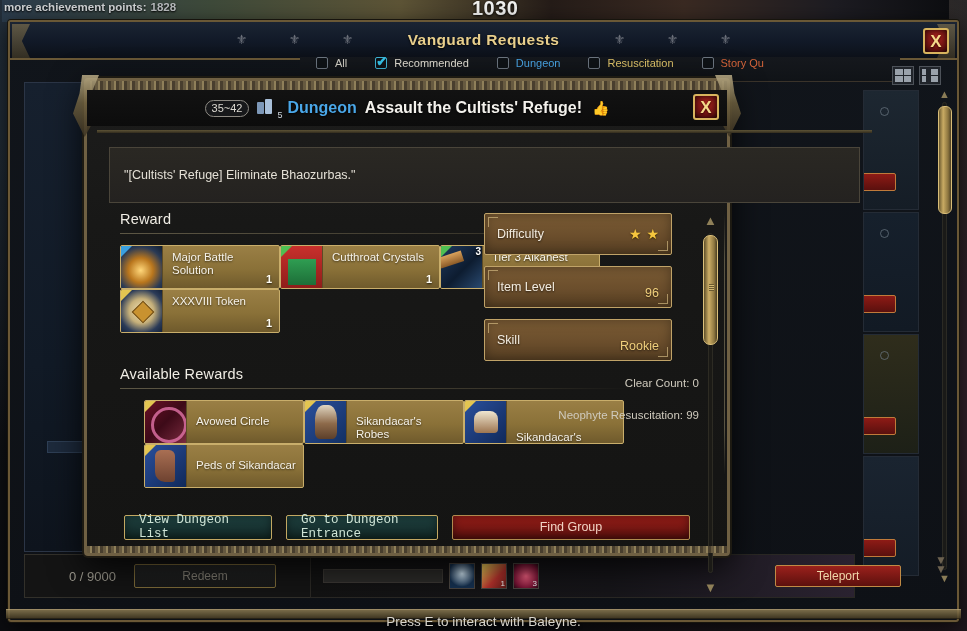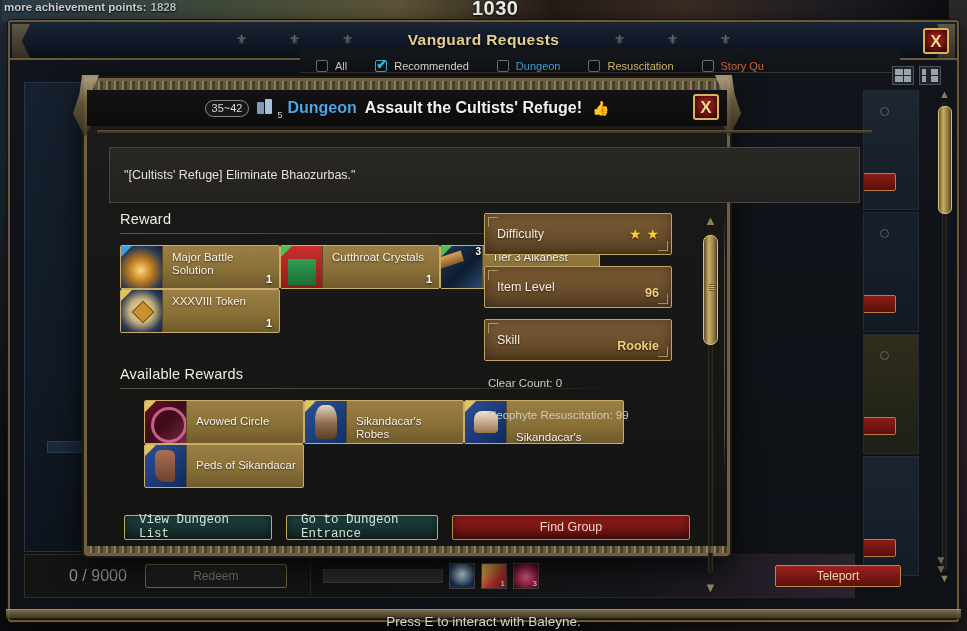--- a/index.html
+++ b/index.html
@@ -77,24 +77,24 @@
     border: 2px solid #d8b45e;
     display:flex; align-items:center; justify-content:center;
     color:#f6d98a; font-size:17px; font-weight:bold; line-height:1;
     text-shadow: 0 1px 2px #300; cursor:pointer;
     box-shadow: inset 0 0 6px rgba(0,0,0,.6);
   }
   .mw-close { right: 8px; top: 6px; }
 
   
   .filter-bar {
-    position:absolute; left: 290px; top: 26px; width: 600px; height: 25px;
+    position:absolute; left: 290px; top: 35px; width: 600px; height: 25px;
     background: linear-gradient(180deg,#15181d,#101317);
     border-bottom: 1px solid #3a332a;
-    display:flex; align-items:flex-end; padding-left: 16px; gap: 28px;
+    display:flex; align-items:flex-start; padding-left: 16px; gap: 28px;
     overflow:hidden;
   }
   .filt { display:flex; align-items:center; gap:7px; font-size:11px; cursor:pointer; }
   .cbox {
     width: 12px; height: 12px; border:1px solid #6d7681;
     background:#0e1216; border-radius:2px; position:relative;
   }
   .cbox.on { border-color:#3fb6d8; }
   .cbox.on::after {
     content:"✔"; position:absolute; left:0px; top:-4px;
@@ -163,21 +163,21 @@
   }
   .mw-ti i { background:#9aa2ab; display:block; }
   .mw-ti.list i:nth-child(odd){ width:4px; }
 
   
   .mw-bottom {
     position:absolute; left:14px; bottom:22px; width:380px; height:44px;
     background:#141414; border:1px solid #32302a;
     display:flex; align-items:center; gap:18px; padding-left:44px;
   }
-  .progress-txt { font-size:16px; color:#9d9a8f; }
+  .progress-txt { font-size:13px; color:#9d9a8f; }
   .redeem-btn {
     width:142px; height:24px; border:1px solid #7c6a38; border-radius:2px;
     background: linear-gradient(180deg,#232424,#171818);
     display:flex; align-items:center; justify-content:center;
     font-size:12px; color:#7e7a70; cursor:pointer;
   }
   .mw-center-bottom {
     position:absolute; left:300px; bottom:22px; width:545px; height:44px;
     background: linear-gradient(90deg,#121212 0%,#161519 55%,#2a2230 100%);
     border:1px solid #2a2824;
@@ -364,23 +364,23 @@
     padding:0 12px; cursor:pointer;
     box-shadow: inset 0 0 12px rgba(0,0,0,.35);
   }
   .stat-box::before, .stat-box::after {
     content:""; position:absolute; width:9px; height:9px;
     border-color:#d9bf85; border-style:solid; opacity:.65;
   }
   .stat-box::before { left:3px; top:3px; border-width:1px 0 0 1px; }
   .stat-box::after  { right:3px; bottom:3px; border-width:0 1px 1px 0; }
   .stat-label { font-size:12.5px; color:#f3ece0; text-shadow:0 1px 2px rgba(0,0,0,.6); }
-  .stat-value { font-size:12.5px; color:#f0cf7c; font-weight:bold; text-shadow:0 1px 2px rgba(0,0,0,.6);margin-top:12px; }
+  .stat-value { font-size:12.5px; color:#f0cf7c; font-weight:normal; text-shadow:0 1px 2px rgba(0,0,0,.6);margin-top:12px; }
   .stars { display:flex; gap:5px; font-size:14px; color:#f5c63e; text-shadow:0 1px 2px #3a2a00; }
-  .meta-line { font-size:11.5px; color:#cfcabd; margin-top:14px; line-height:1.55; padding-left:4px; }
+  .meta-line { font-size:11.5px; color:#cfcabd; margin-top:14px; line-height:1.55; padding-left:4px;text-align:right; }
 
   
   .dlg-scroll { position:absolute; right:6px; top:136px; width:20px; height:372px; }
   .ds-track {
     position:absolute; left:7px; top:16px; width:5px; height:340px;
     background:#1b1a16; border:1px solid #2d2b23; border-radius:3px;
   }
   .ds-thumb {
     position:absolute; left:2px; top:18px; width:15px; height:110px;
     background: linear-gradient(90deg,#5e4f2a,#cdae66 38%,#8e7740 78%,#4a3e22);

